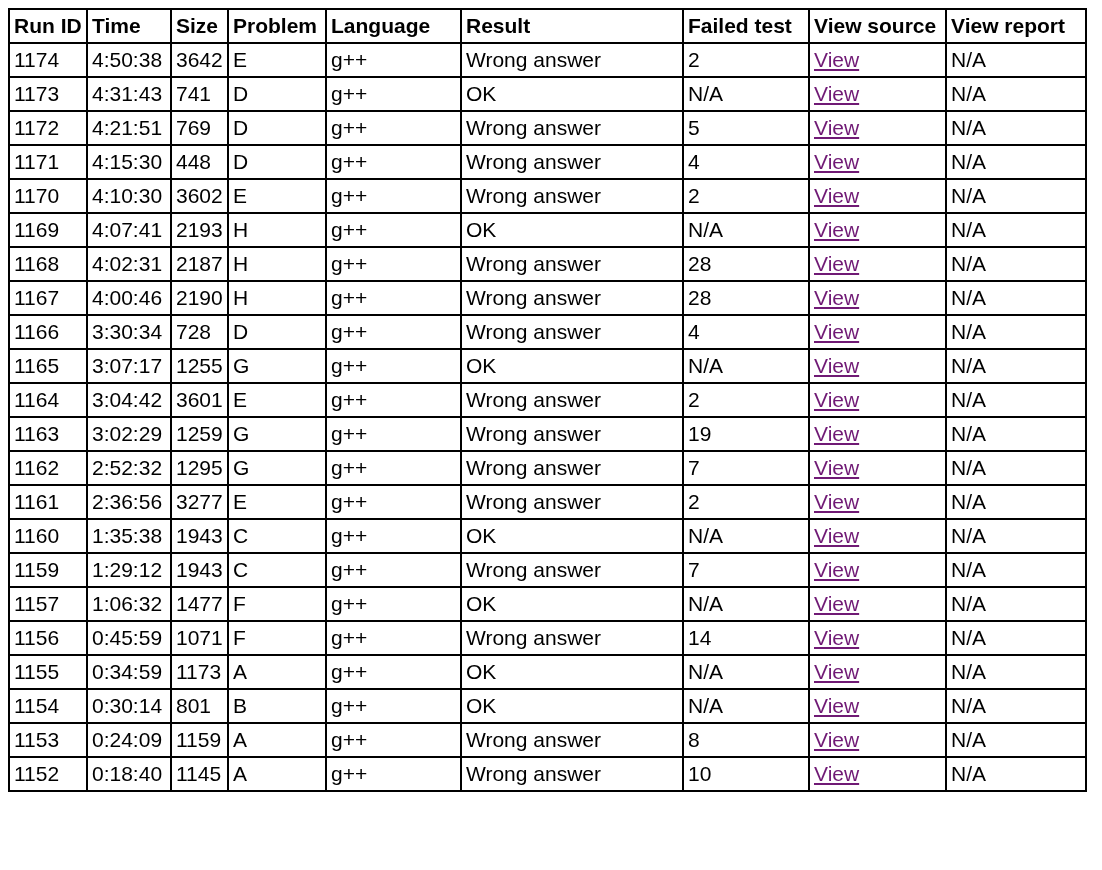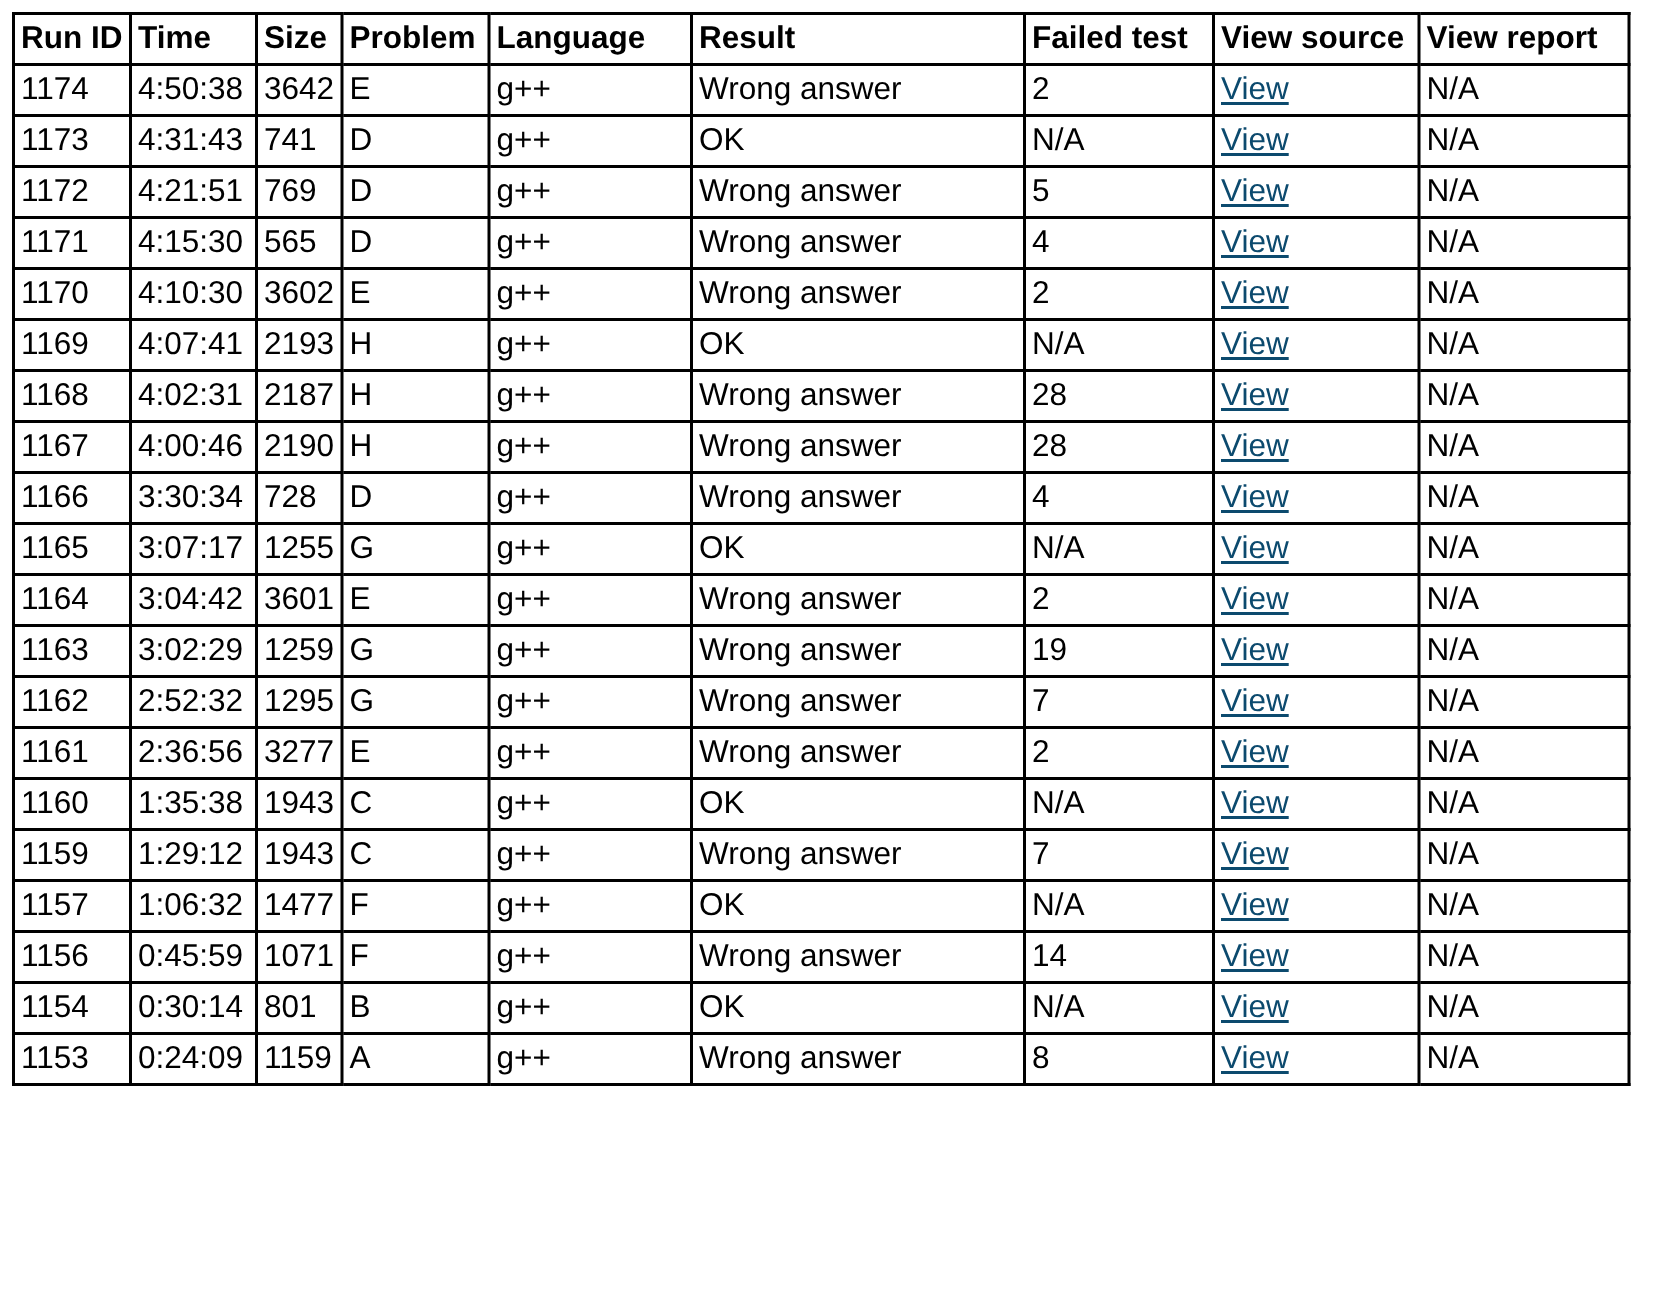--- a/index.html
+++ b/index.html
@@ -32,21 +32,21 @@
     text-align: left;
     vertical-align: middle;
     white-space: nowrap;
     overflow: hidden;
     box-sizing: border-box;
   }
   table.runs th {
     font-weight: bold;
   }
   table.runs a.view-link {
-    color: #0c4a6e;
+    color: #701a75;
     text-decoration: underline;
     cursor: pointer;
   }
 </style>
 </head>
 <body>
 
 <div class="page">
   <table class="runs">
     <colgroup>
@@ -103,21 +103,21 @@
           <td>D</td>
           <td>g++</td>
           <td>Wrong answer</td>
           <td>5</td>
           <td><a class="view-link" href="#">View</a></td>
           <td>N/A</td>
         </tr>
         <tr>
           <td>1171</td>
           <td>4:15:30</td>
-          <td>565</td>
+          <td>448</td>
           <td>D</td>
           <td>g++</td>
           <td>Wrong answer</td>
           <td>4</td>
           <td><a class="view-link" href="#">View</a></td>
           <td>N/A</td>
         </tr>
         <tr>
           <td>1170</td>
           <td>4:10:30</td>
@@ -266,36 +266,58 @@
           <td>0:45:59</td>
           <td>1071</td>
           <td>F</td>
           <td>g++</td>
           <td>Wrong answer</td>
           <td>14</td>
           <td><a class="view-link" href="#">View</a></td>
           <td>N/A</td>
         </tr>
         <tr>
+          <td>1155</td>
+          <td>0:34:59</td>
+          <td>1173</td>
+          <td>A</td>
+          <td>g++</td>
+          <td>OK</td>
+          <td>N/A</td>
+          <td><a class="view-link" href="#">View</a></td>
+          <td>N/A</td>
+        </tr>
+        <tr>
           <td>1154</td>
           <td>0:30:14</td>
           <td>801</td>
           <td>B</td>
           <td>g++</td>
           <td>OK</td>
           <td>N/A</td>
           <td><a class="view-link" href="#">View</a></td>
           <td>N/A</td>
         </tr>
         <tr>
           <td>1153</td>
           <td>0:24:09</td>
           <td>1159</td>
           <td>A</td>
           <td>g++</td>
           <td>Wrong answer</td>
           <td>8</td>
+          <td><a class="view-link" href="#">View</a></td>
+          <td>N/A</td>
+        </tr>
+        <tr>
+          <td>1152</td>
+          <td>0:18:40</td>
+          <td>1145</td>
+          <td>A</td>
+          <td>g++</td>
+          <td>Wrong answer</td>
+          <td>10</td>
           <td><a class="view-link" href="#">View</a></td>
           <td>N/A</td>
         </tr>
       </tbody>
   </table>
 </div>
 
 </body></html>

